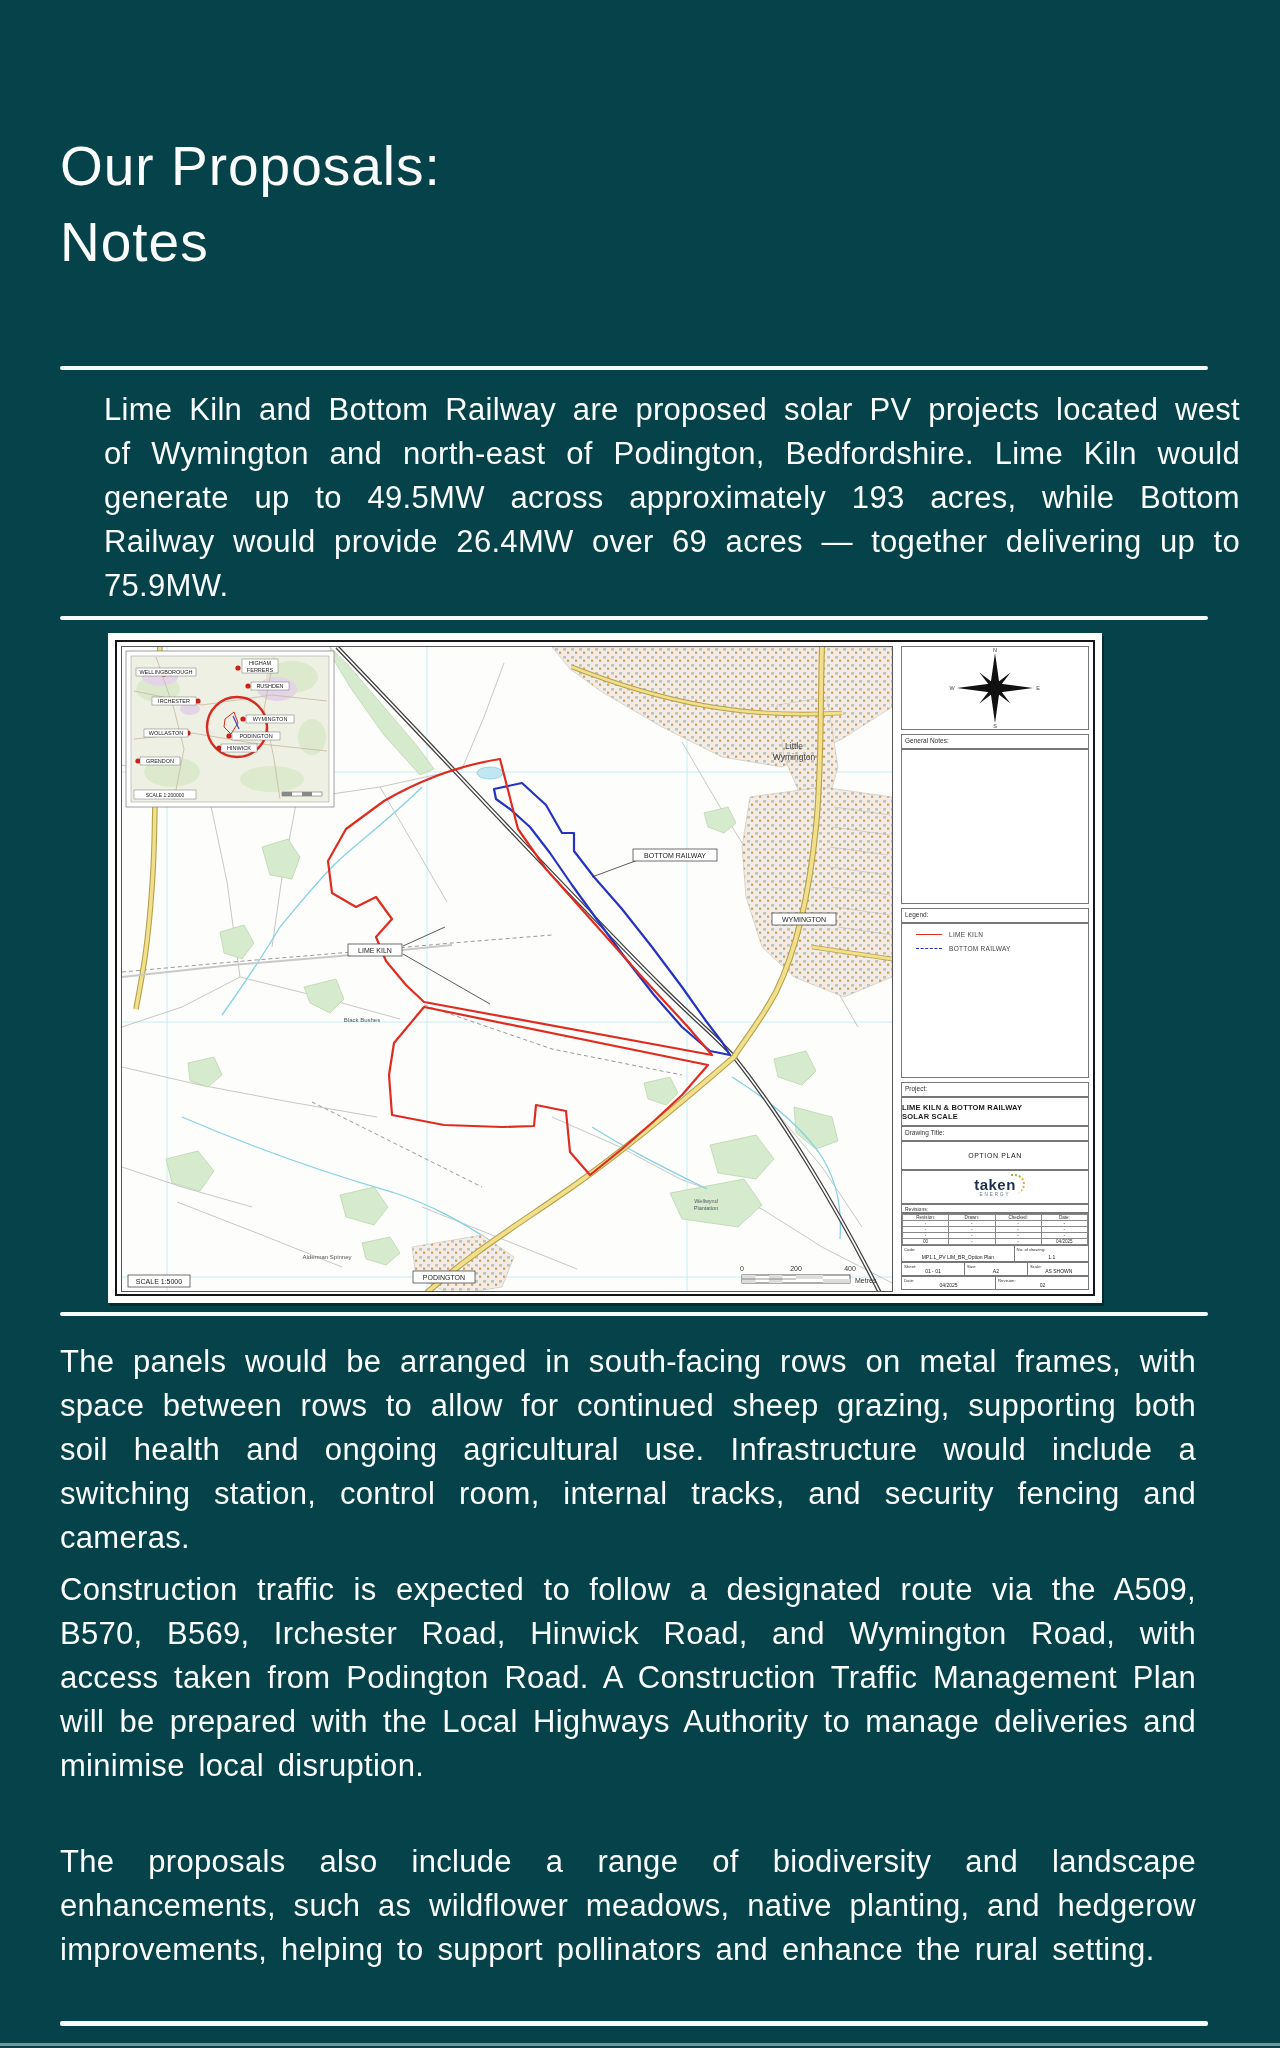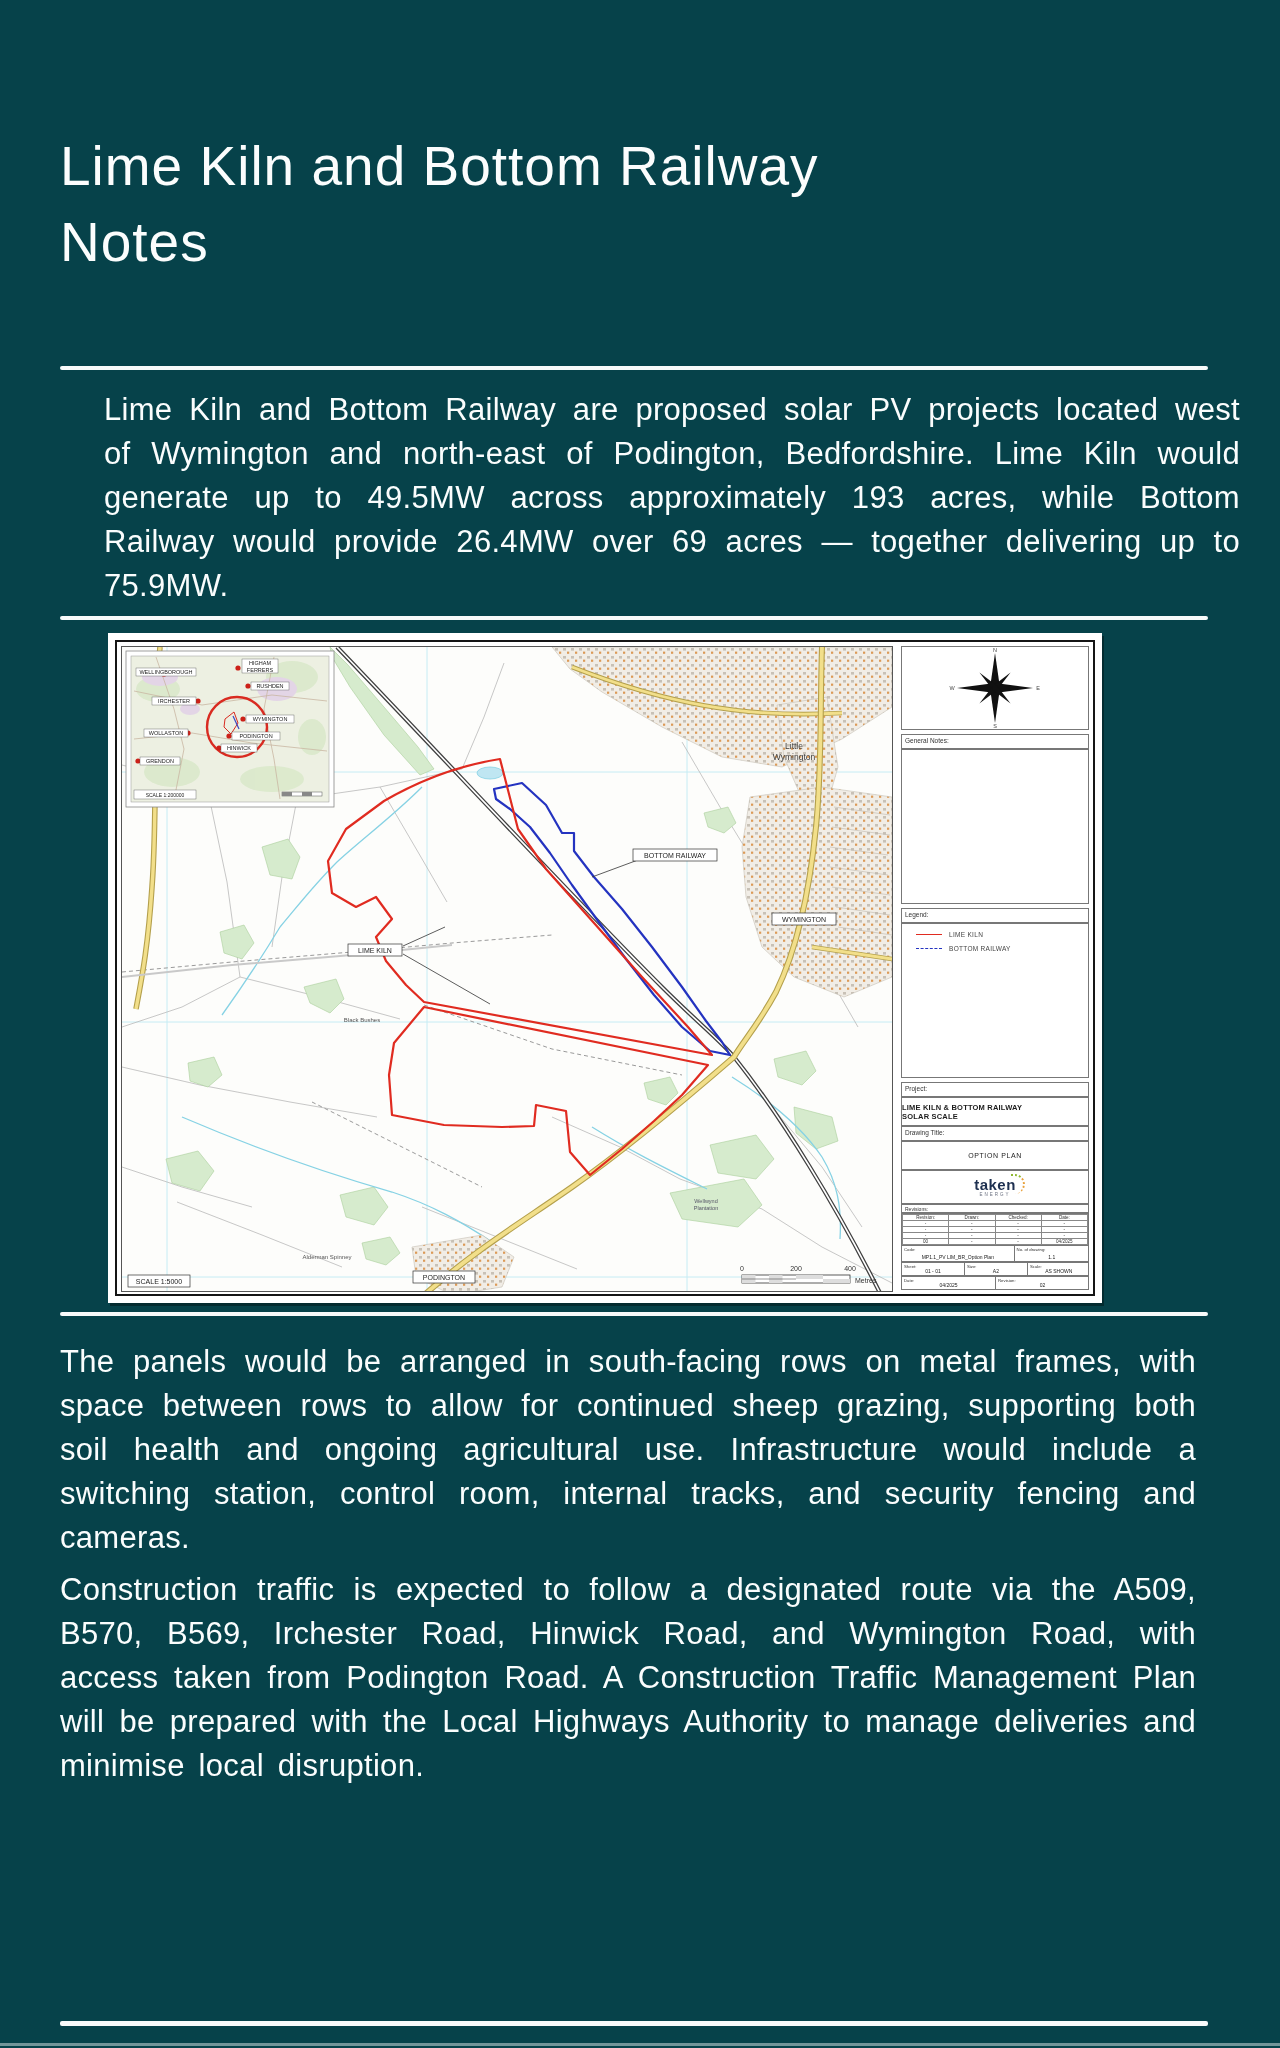--- a/index.html
+++ b/index.html
@@ -56,21 +56,21 @@
   .cell .cv{position:absolute;left:0;right:0;bottom:1px;text-align:center;font-size:5px;color:#222;}
   .w60{flex:0 0 60%;} .w40{flex:0 0 40%;} .w33{flex:0 0 33.3%;} .w50{flex:0 0 50%;}
   text{font-family:"Liberation Sans",sans-serif;}
 </style>
 </head>
 <body>
 
 <div class="page">
 
   <div class="title">
-    <div>Lime Kiln and Bottom Railway</div>
+    <div>Our Proposals:</div>
     <div>Notes</div>
   </div>
 
   <div class="rule r1"></div>
 
   <p class="body intro">Lime Kiln and Bottom Railway are proposed solar PV projects located west of Wymington and north-east of Podington, Bedfordshire. Lime Kiln would generate up to 49.5MW across approximately 193 acres, while Bottom Railway would provide 26.4MW over 69 acres — together delivering up to 75.9MW.</p>
 
   <div class="rule r2"></div>
 
   <div class="map-wrap">
@@ -426,17 +426,18 @@
         </div>
 
       </div>
     </div>
   </div>
 
   <div class="rule r3"></div>
 
   <p class="body p1">The panels would be arranged in south-facing rows on metal frames, with space between rows to allow for continued sheep grazing, supporting both soil health and ongoing agricultural use. Infrastructure would include a switching station, control room, internal tracks, and security fencing and cameras.</p>
   <p class="body p2">Construction traffic is expected to follow a designated route via the A509, B570, B569, Irchester Road, Hinwick Road, and Wymington Road, with access taken from Podington Road. A Construction Traffic Management Plan will be prepared with the Local Highways Authority to manage deliveries and minimise local disruption.</p>
+  <p class="body p3">The proposals also include a range of biodiversity and landscape enhancements, such as wildflower meadows, native planting, and hedgerow improvements, helping to support pollinators and enhance the rural setting.</p>
 
   <div class="rule r4"></div>
   <div class="rule r5"></div>
 
 </div>
 
 </body></html>

